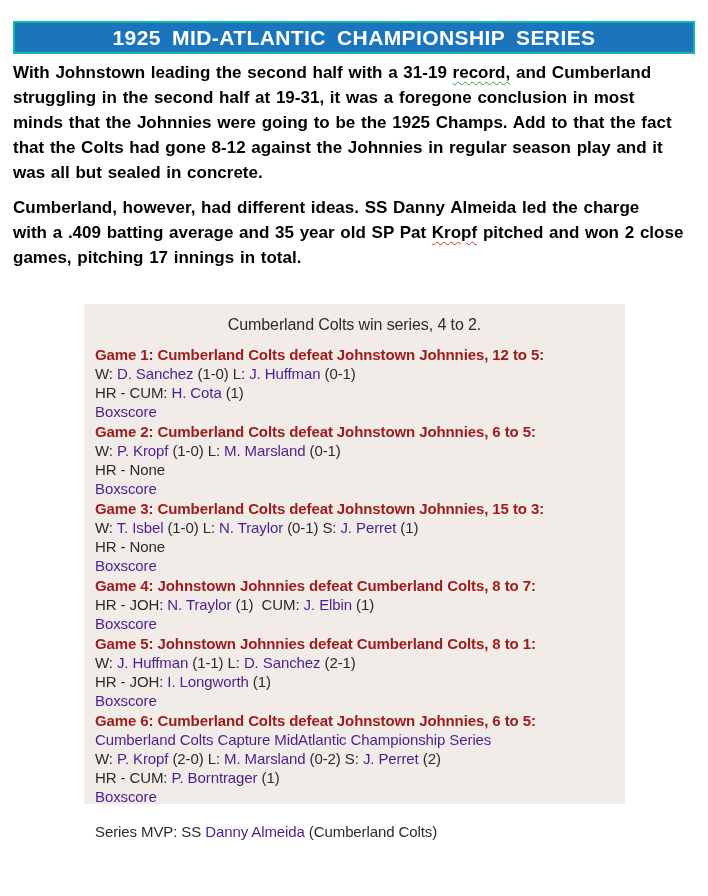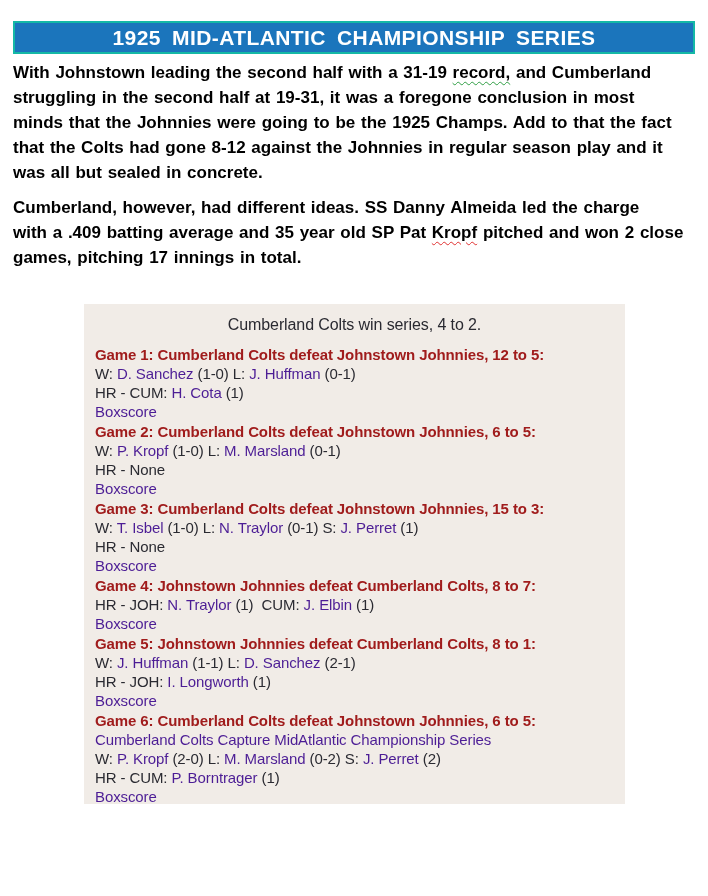--- a/index.html
+++ b/index.html
@@ -92,15 +92,16 @@
           <div class="box-line"><span class="link">Boxscore</span></div>
         </div>
         <div class="game">
           <div class="game-header">Game 6: Cumberland Colts defeat Johnstown Johnnies, 6 to 5:</div>
           <div class="box-line"><span class="link">Cumberland Colts Capture MidAtlantic Championship Series</span></div>
           <div class="box-line"><span>W: </span><span class="link">P. Kropf</span><span> (2-0) L: </span><span class="link">M. Marsland</span><span> (0-2) S: </span><span class="link">J. Perret</span><span> (2)</span></div>
           <div class="box-line"><span>HR - CUM: </span><span class="link">P. Borntrager</span><span> (1)</span></div>
           <div class="box-line"><span class="link">Boxscore</span></div>
         </div>
       </div>
+    <div class="mvp-line" id="mvp"><span>Series MVP: SS </span><span class="link">Danny Almeida</span><span> (Cumberland Colts)</span></div>
   </div>
 
 </div>
 
 </body></html>

